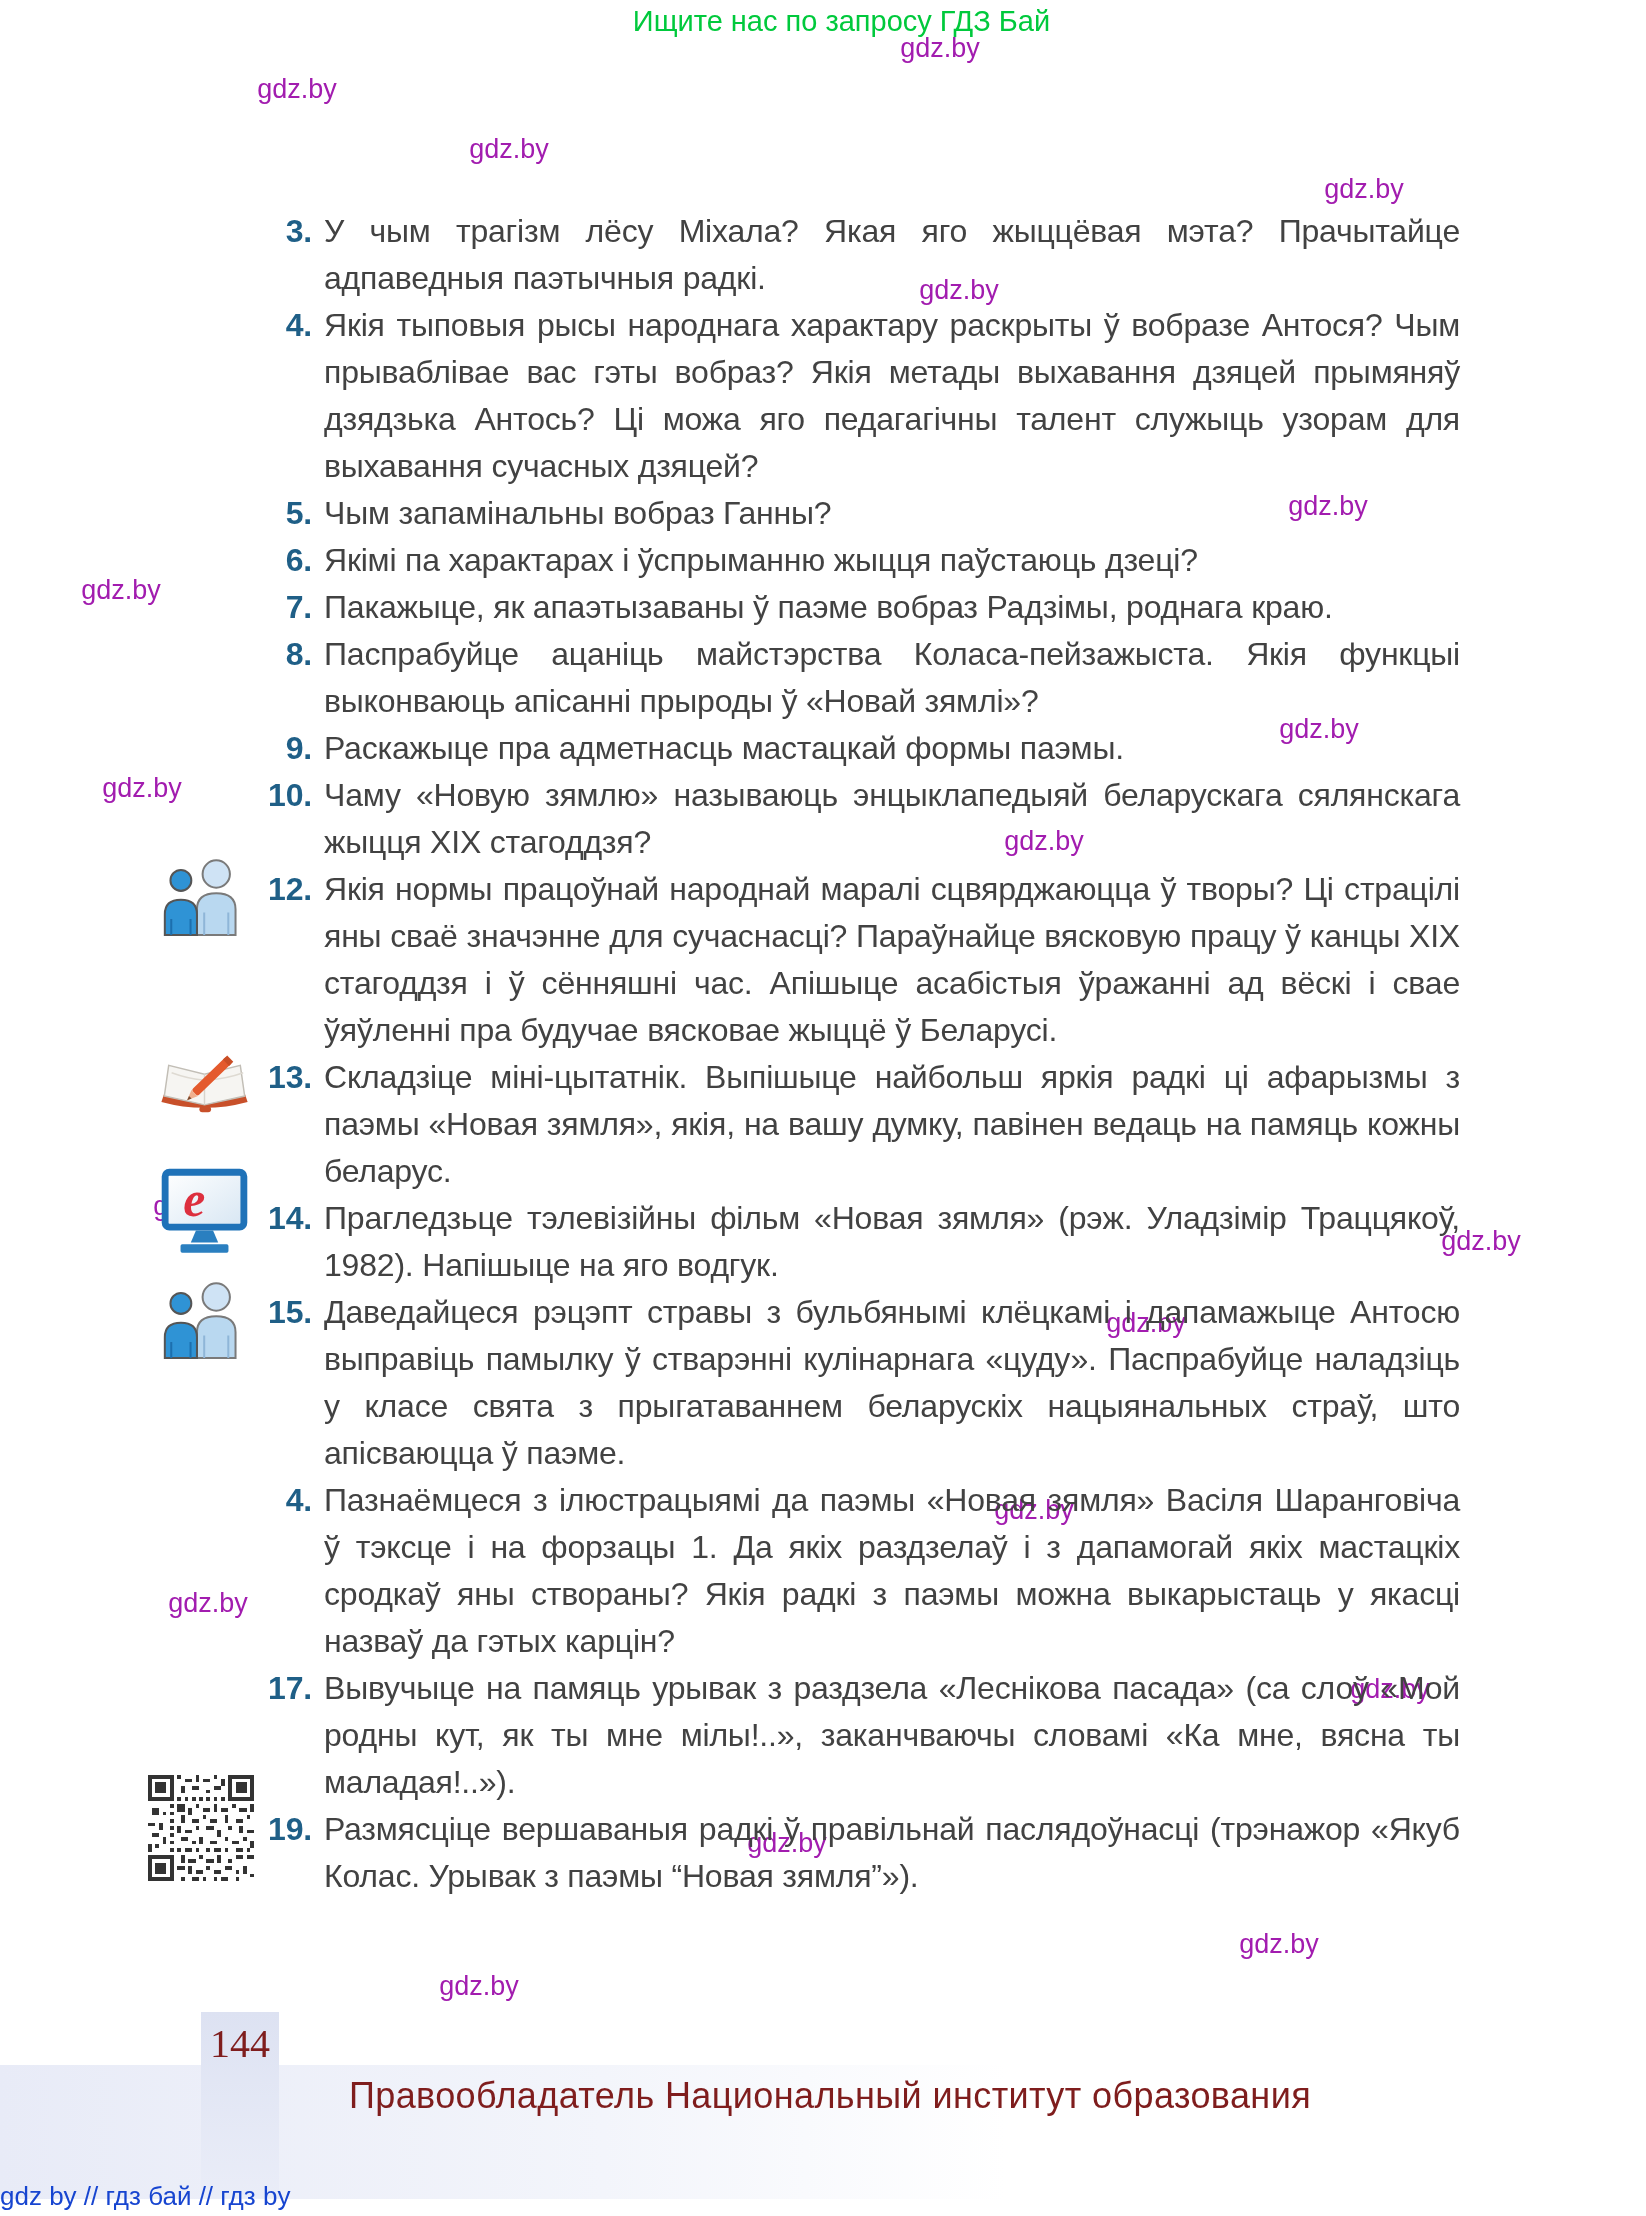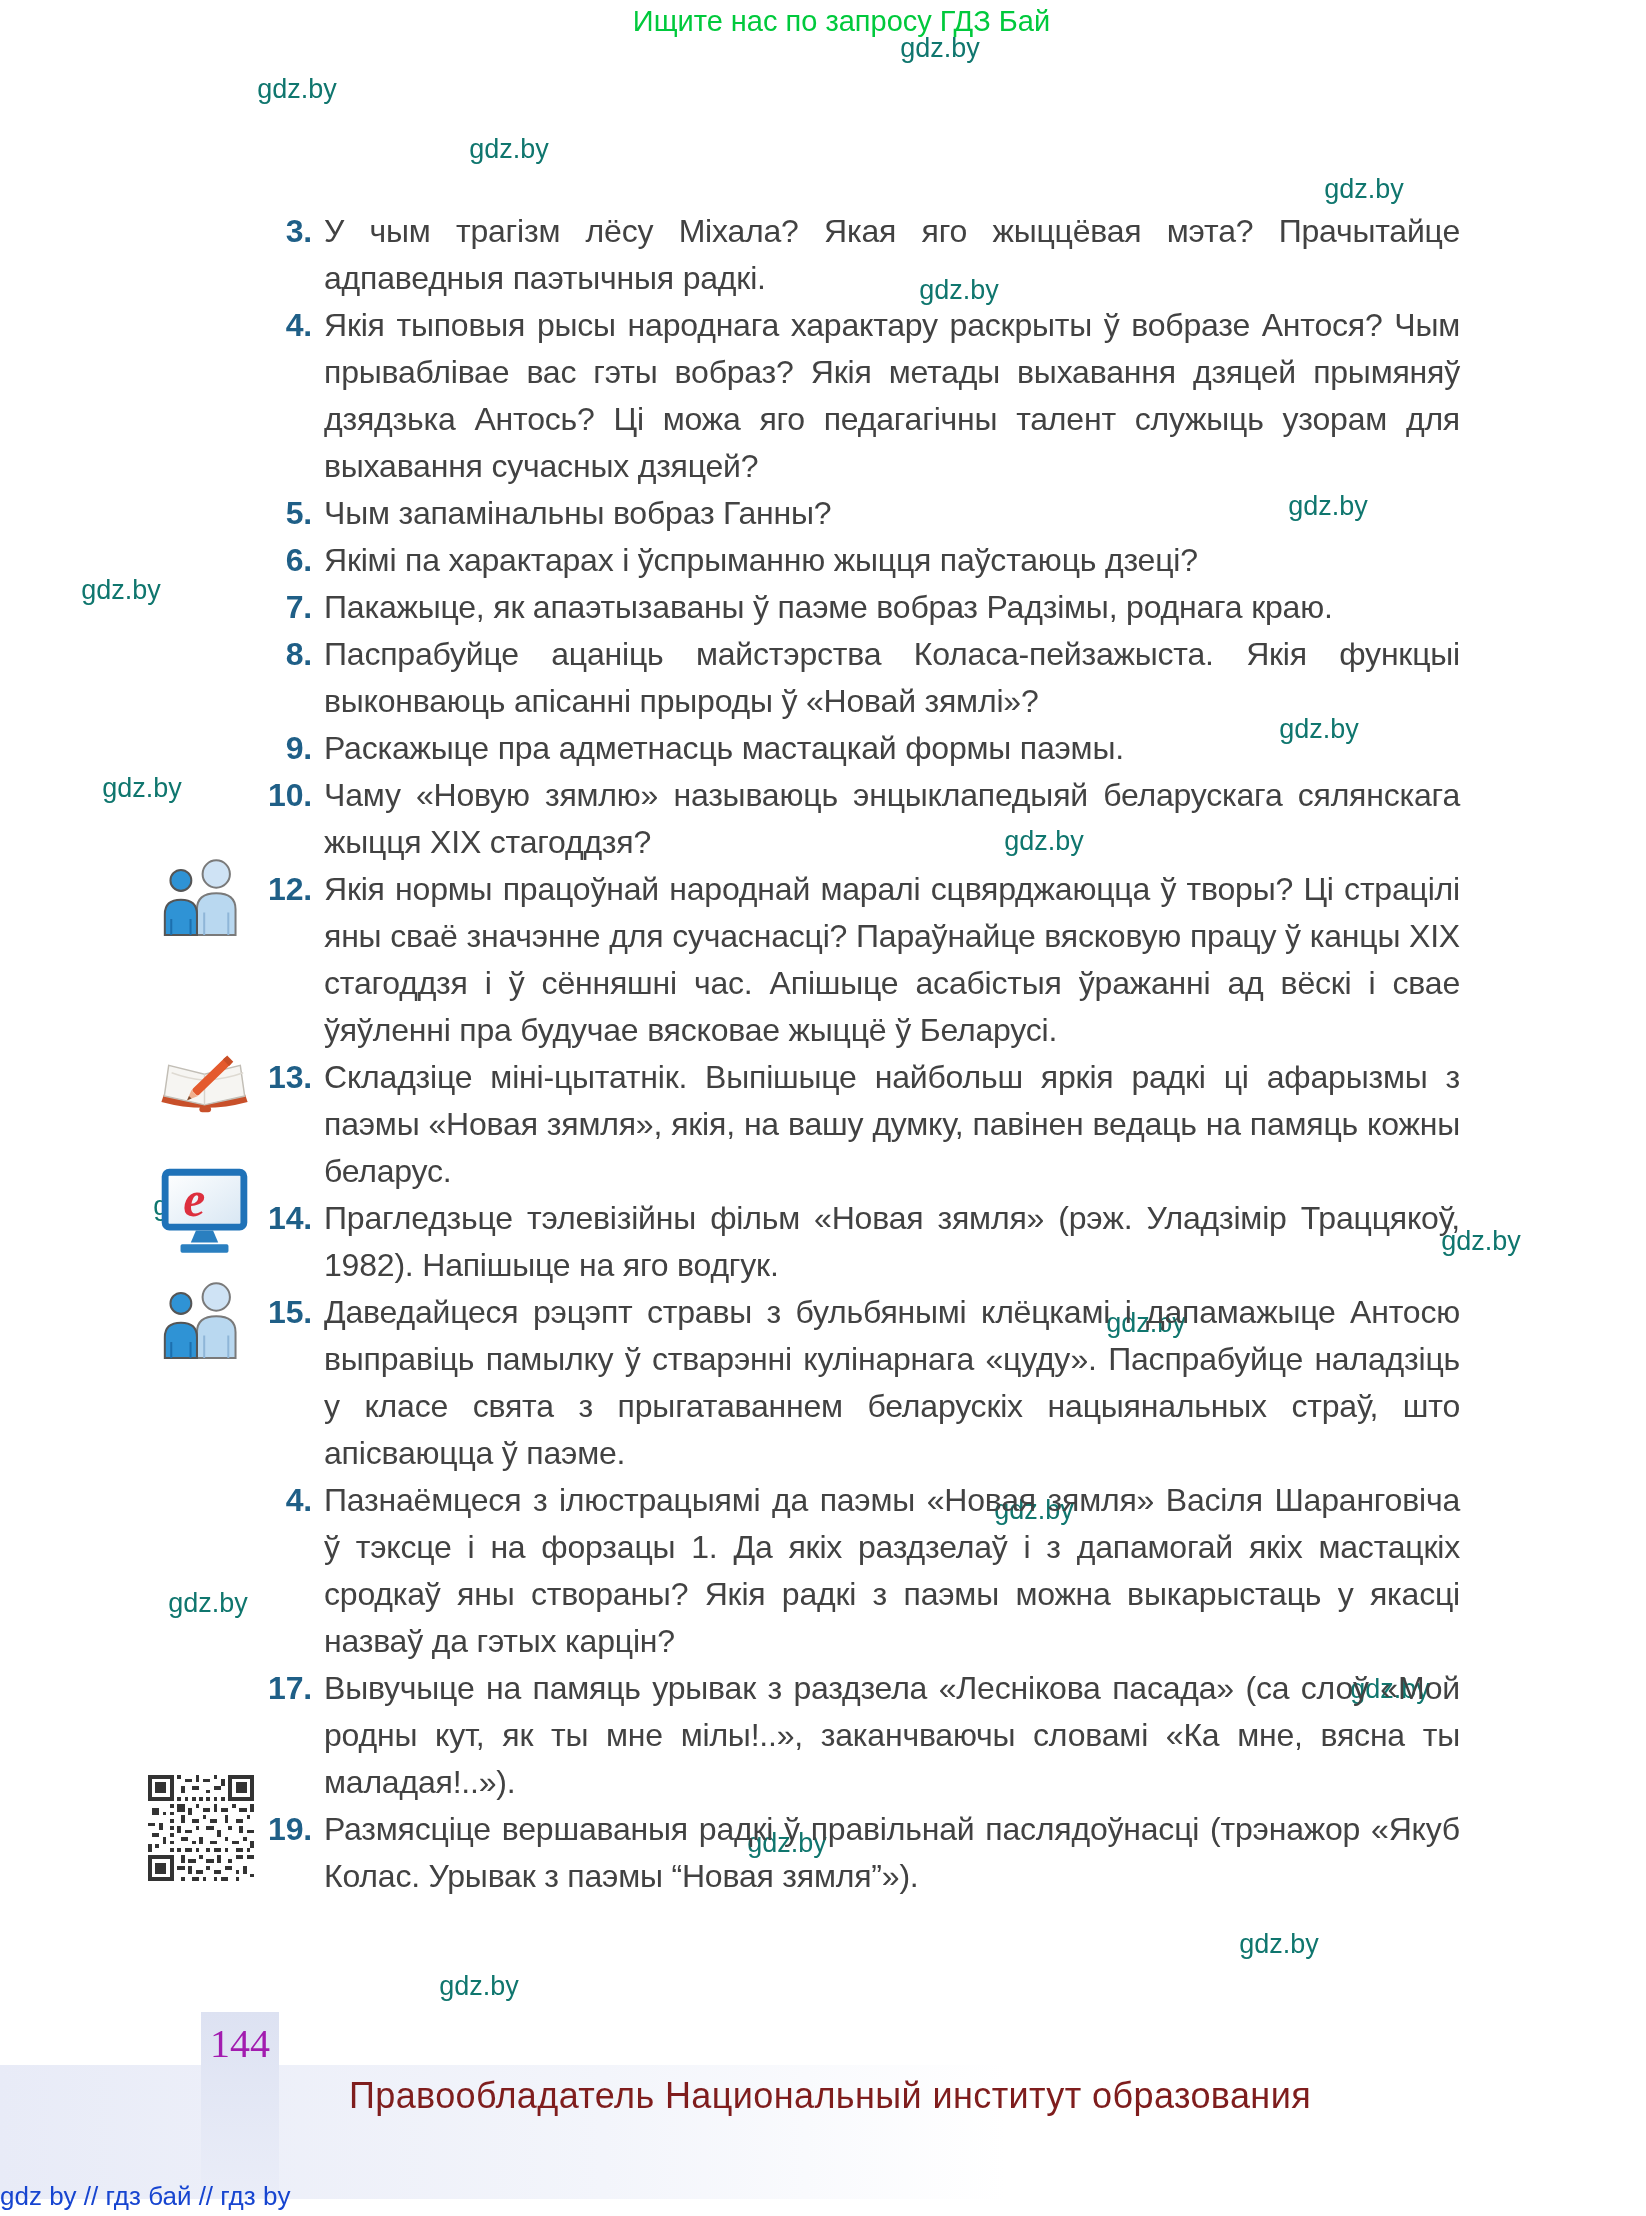--- a/index.html
+++ b/index.html
@@ -4,42 +4,42 @@
 <style>
   html,body{margin:0;padding:0;background:#fff;}
   .page{position:relative;width:1647px;height:2216px;background:#ffffff;overflow:hidden;
         font-family:"Liberation Sans",sans-serif;}
 
   
   .promo{position:absolute;top:4.8px;left:0;width:100%;text-align:center;
          font-size:29px;color:#00c93c;padding-left:18px;}
 
   
-  .wm{position:absolute;transform:translate(-50%,-50%);font-size:27px;color:#0f766e;
+  .wm{position:absolute;transform:translate(-50%,-50%);font-size:27px;color:#a21caf;
       white-space:nowrap;}
 
   
   .q-list{position:absolute;left:248px;top:208px;width:1233px;}
   .q{position:relative;display:flex;align-items:flex-start;
      font-size:32px;line-height:47px;color:#424242;letter-spacing:-0.2px;}
   .q-num{flex:0 0 64px;text-align:right;padding-right:12px;font-weight:bold;color:#1f5f87;}
   .q-text{width:1136px;text-align:justify;}
   .q-icon{position:absolute;left:-91px;top:-9.7px;width:95px;display:flex;justify-content:center;}
   .q-icon svg{display:block;}
   .q-icon.icon-e-monitor{top:-27px;}
   .q-icon.icon-notebook-pencil{top:-13px;}
   .q-icon.icon-qr-code{top:-31px;left:-103px;width:111px;}
 
   
   .footer-panel{position:absolute;left:0;top:2065px;width:1006px;height:134px;
     background:linear-gradient(90deg,#e8ebf7 0%,#f3f5fb 60%,#ffffff 100%);}
   .page-strip{position:absolute;left:201px;top:2012px;width:78px;height:186px;
     background:linear-gradient(180deg,#dde2f2 0%,#eaedf8 100%);}
   .page-num{position:absolute;left:208px;top:2020px;width:64px;text-align:center;
-    font-family:"Liberation Serif",serif;font-size:40px;color:#a21caf;}
+    font-family:"Liberation Serif",serif;font-size:40px;color:#7f1d1d;}
   .copyright{position:absolute;left:282px;top:2075px;width:1096px;text-align:center;
     font-size:36px;color:#7f1d1d;letter-spacing:0.4px;}
   .links{position:absolute;left:0;top:2181px;width:100%;text-align:left;
     font-size:26px;color:#1745d0;}
 </style>
 </head>
 <body>
 
 <div class="page">
   <div class="promo">Ищите нас по запросу ГДЗ Бай</div>

